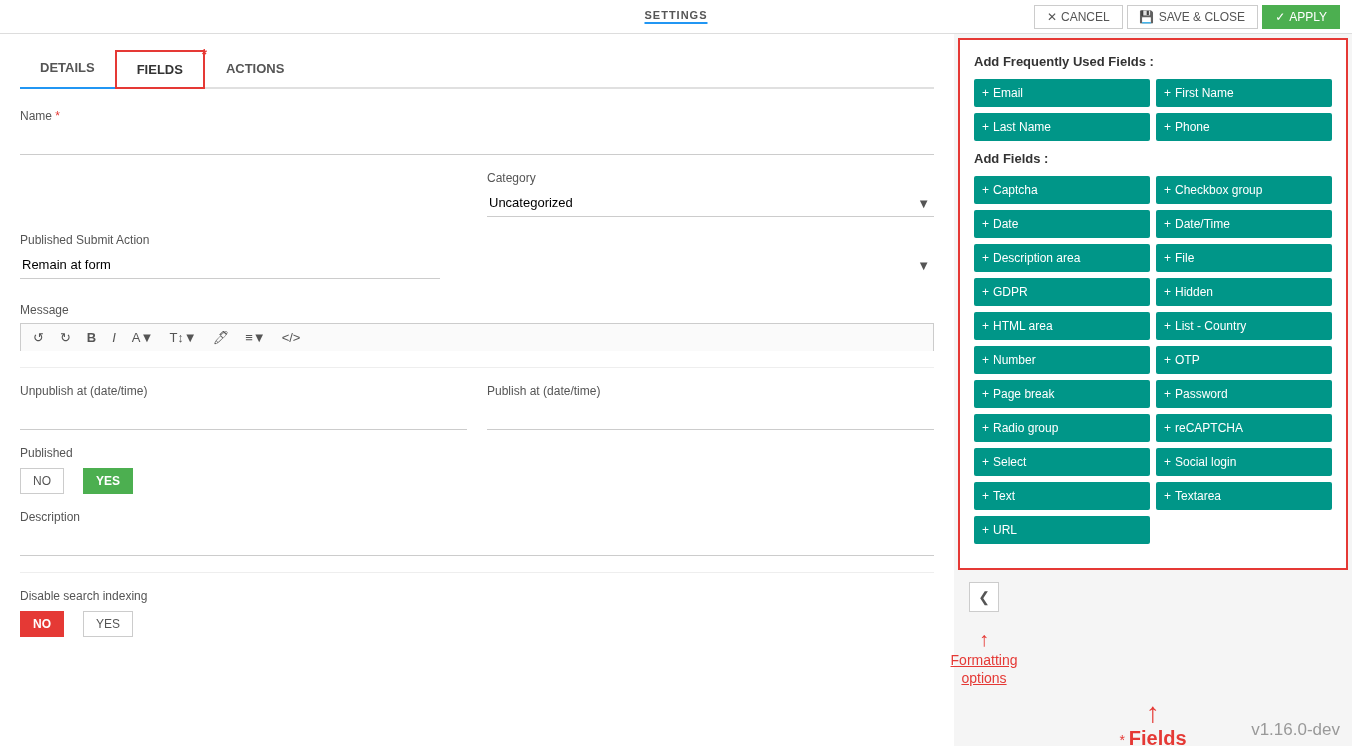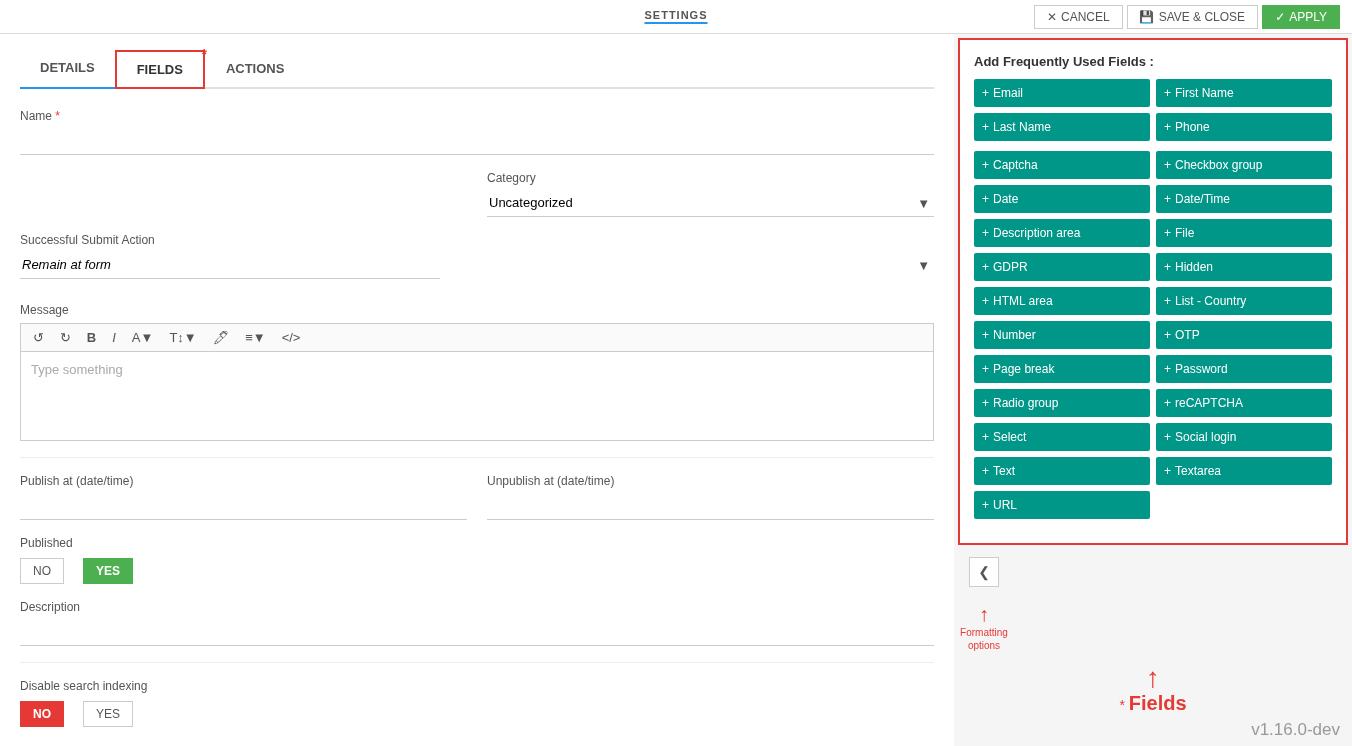--- a/index.html
+++ b/index.html
@@ -176,56 +176,53 @@
         <div class="select-wrapper">
           <select class="select-field">
             <option>Uncategorized</option>
           </select>
           <span class="select-arrow">▼</span>
         </div>
       </div>
     </div>
 
     <div class="form-section" style="margin-top:16px;">
-      <div class="field-label">Successful Submit Action</div>
+      <div class="field-label">Published Submit Action</div>
       <div class="select-wrapper">
-        <select class="select-field" style="max-width:420px;font-style:italic;">
+        <select class="select-field" style="max-width:420px;">
           <option>Remain at form</option>
         </select>
         <span class="select-arrow">▼</span>
       </div>
     </div>
 
     <div class="form-section" style="margin-top:24px;">
       <div class="message-label">Message</div>
       <div class="editor-toolbar">
         <button class="toolbar-btn">↺</button>
         <button class="toolbar-btn">↻</button>
         <button class="toolbar-btn"><strong>B</strong></button>
         <button class="toolbar-btn"><em>I</em></button>
         <button class="toolbar-btn">A▼</button>
         <button class="toolbar-btn">T↕▼</button>
         <button class="toolbar-btn">🖊</button>
         <button class="toolbar-btn">≡▼</button>
         <button class="toolbar-btn">&lt;/&gt;</button>
       </div>
-      <div class="editor-area" contenteditable="true" style="">
-        <span style="color:#aaa;">Type something</span>
-      </div>
     </div>
 
     <hr class="divider-line">
 
     <div class="two-col">
       <div>
+        <div class="field-label">Unpublish at (date/time)</div>
+        <input class="text-input" type="text" value="" style="">
+      </div>
+      <div>
         <div class="field-label">Publish at (date/time)</div>
-        <input class="text-input" type="text" value="" style="">
-      </div>
-      <div>
-        <div class="field-label">Unpublish at (date/time)</div>
         <input class="text-input" type="text" value="" style="">
       </div>
     </div>
 
     <div class="form-section" style="margin-top:16px;">
       <div class="field-label">Published</div>
       <div class="publish-row">
         <button class="toggle-no-inactive">NO</button>
         <button class="toggle-yes-active">YES</button>
       </div>
@@ -266,20 +263,21 @@
           <button class="field-btn">
             <span>+</span>
             <span>Last Name</span>
           </button>
           <button class="field-btn">
             <span>+</span>
             <span>Phone</span>
           </button>
         </div>
 
+        <div class="fields-section-title">Add Fields :</div>
         <div class="fields-grid">
 
           <button class="field-btn">
             <span>+</span>
             <span>Captcha</span>
           </button>
           <button class="field-btn">
             <span>+</span>
             <span>Checkbox group</span>
           </button>
@@ -371,21 +369,21 @@
           </button>
           <div></div>
 
         </div>
       </div>
 
       <div style="display:flex;flex-direction:column;align-items:center;width:60px;padding:8px 0;">
         <button class="arrow-btn">❮</button>
         <div style="margin-top:16px;display:flex;flex-direction:column;align-items:center;">
           <span style="color:#e53935;font-size:20px;font-weight:bold;">↑</span>
-          <span style="color:#e53935;font-size:10px;text-align:center;line-height:1.3;">Formatting options</span>
+          <span style="color:#e53935;font-size:14px;text-align:center;line-height:1.3;text-decoration:underline;">Formatting options</span>
         </div>
       </div>
     </div>
 
     <div style="display:flex;flex-direction:column;align-items:center;margin-top:4px;">
       <span style="color:#e53935;font-size:28px;line-height:1;">↑</span>
       <div style="display:flex;align-items:baseline;gap:4px;">
         <span style="color:#e53935;font-size:14px;">*</span>
         <span style="color:#e53935;font-size:20px;font-weight:bold;">Fields</span>
       </div>

